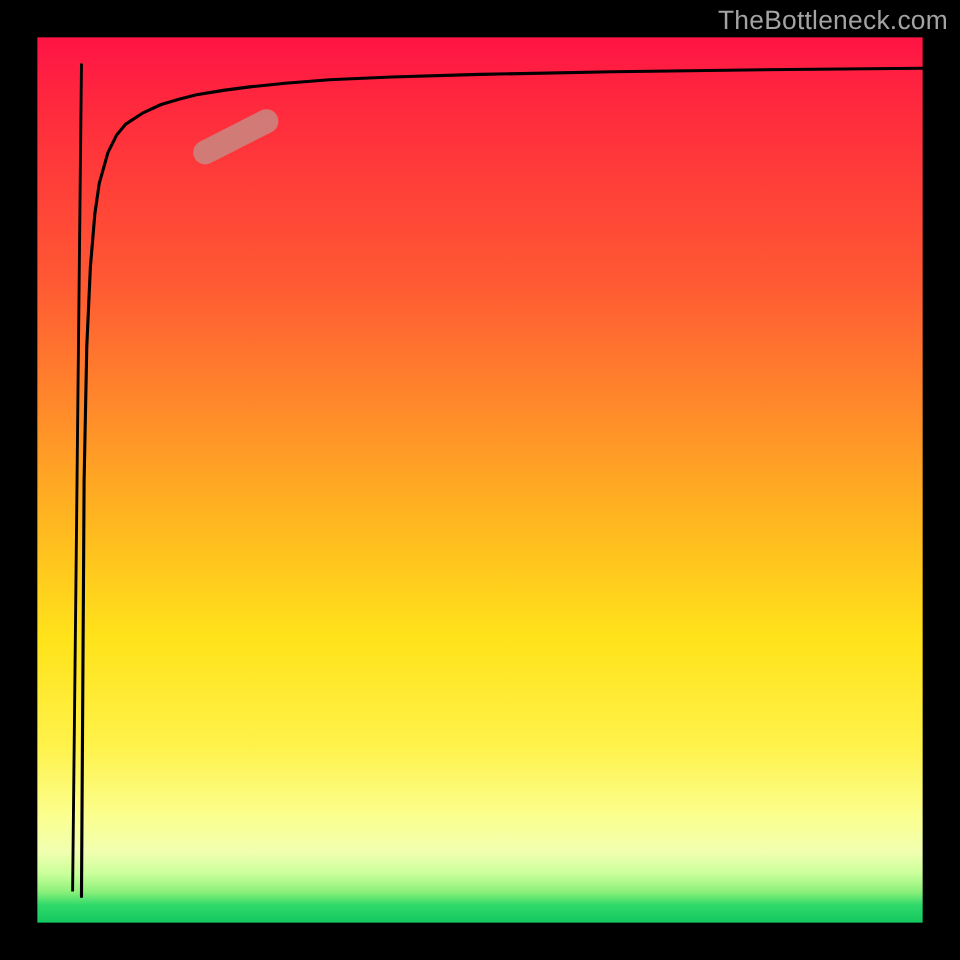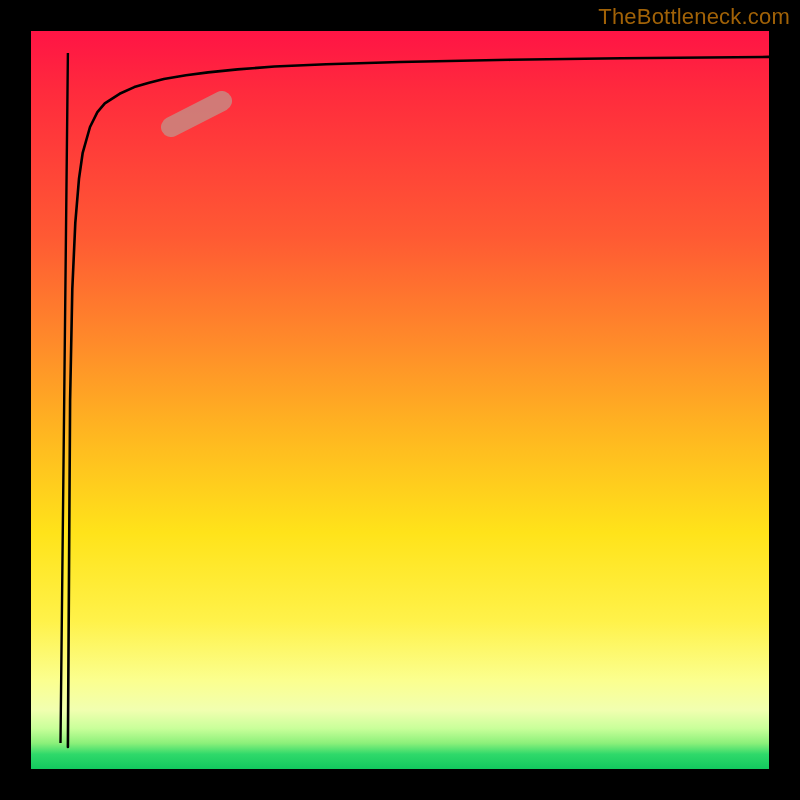--- a/index.html
+++ b/index.html
@@ -46,21 +46,21 @@
     left: 0;
     top: 0;
     width: 800px;
     height: 800px;
     pointer-events: none;
   }
   .watermark {
     position: absolute;
     top: 4px;
     right: 10px;
-    color: #a16207;
+    color: #a3a3a3;
     font-size: 22px;
     font-weight: 500;
     letter-spacing: 0.2px;
     user-select: none;
   }
 </style>
 </head>
 <body>
 
 <div class="stage">

